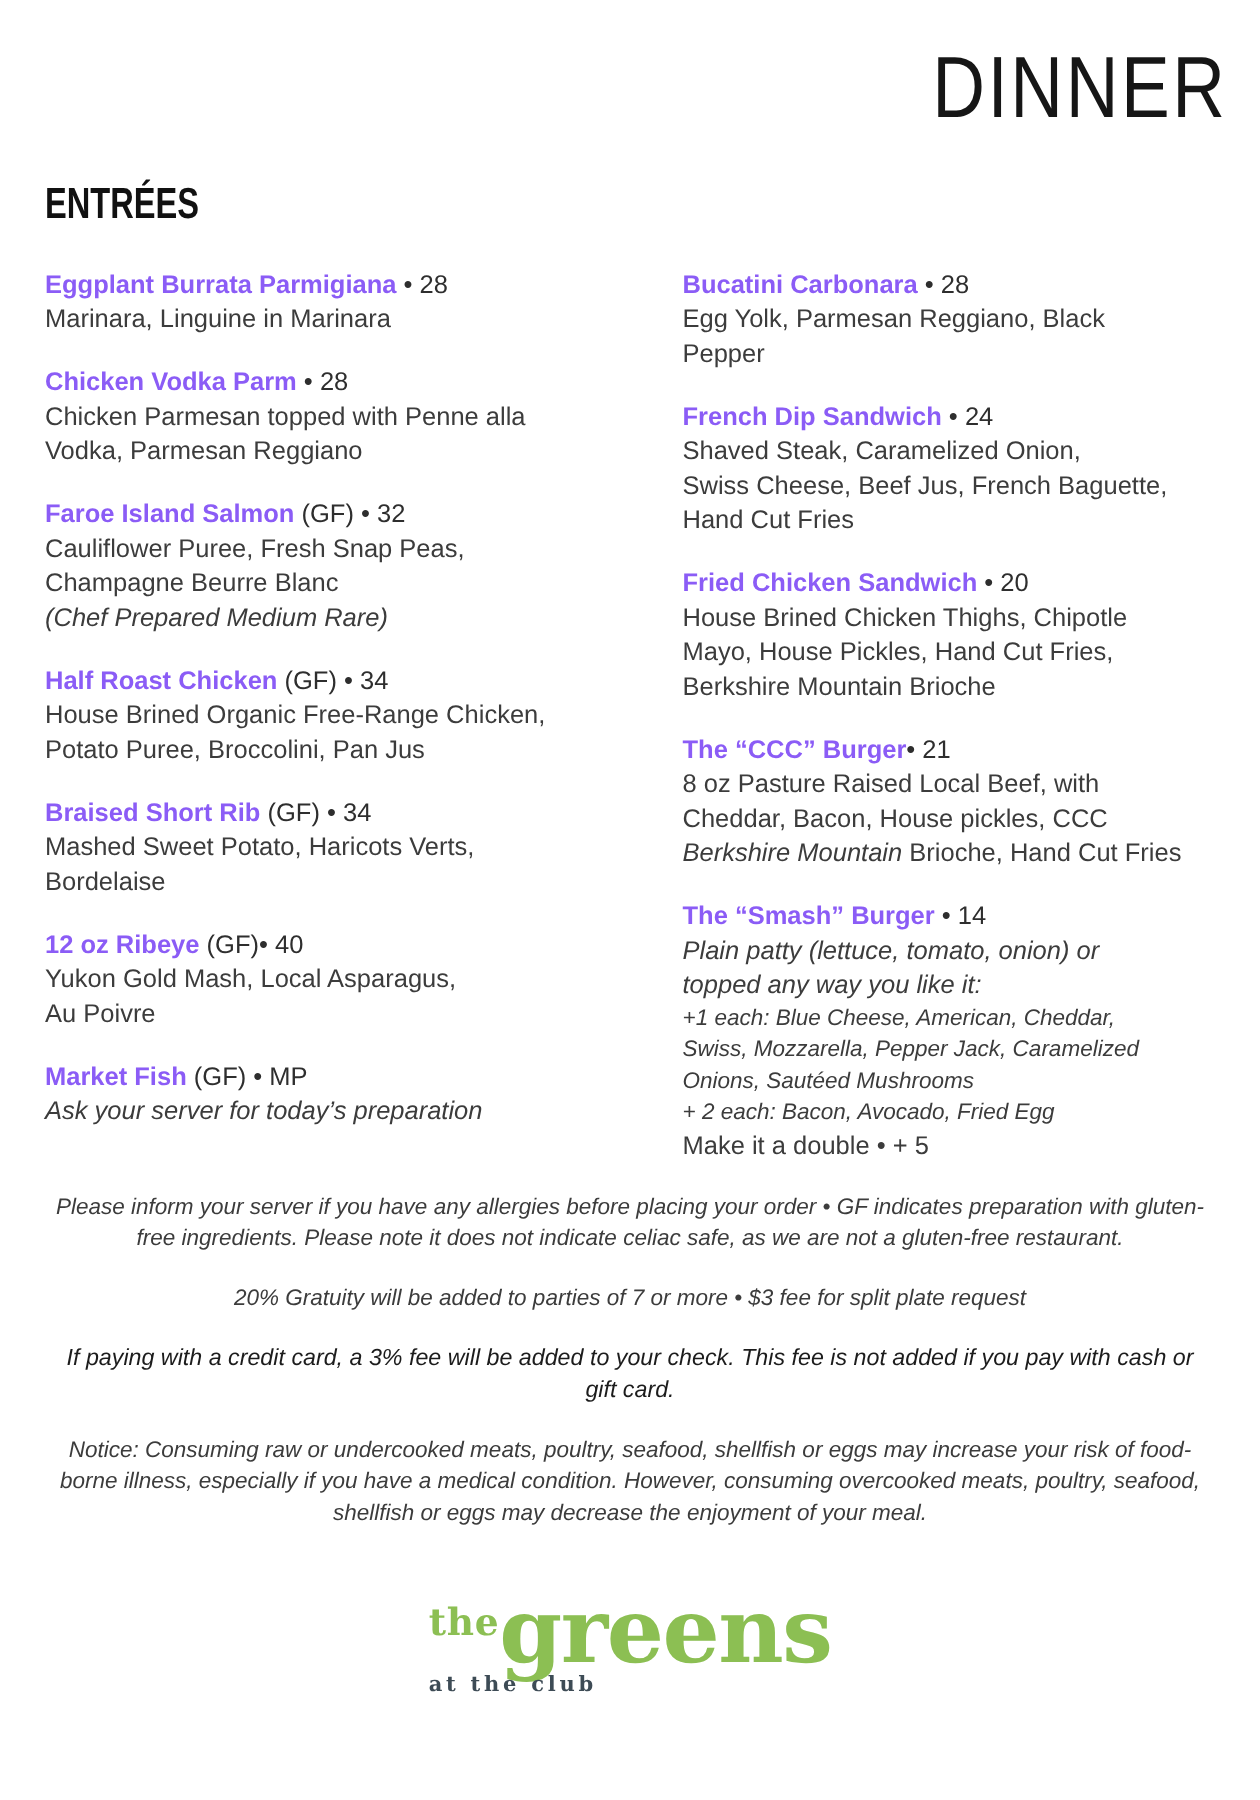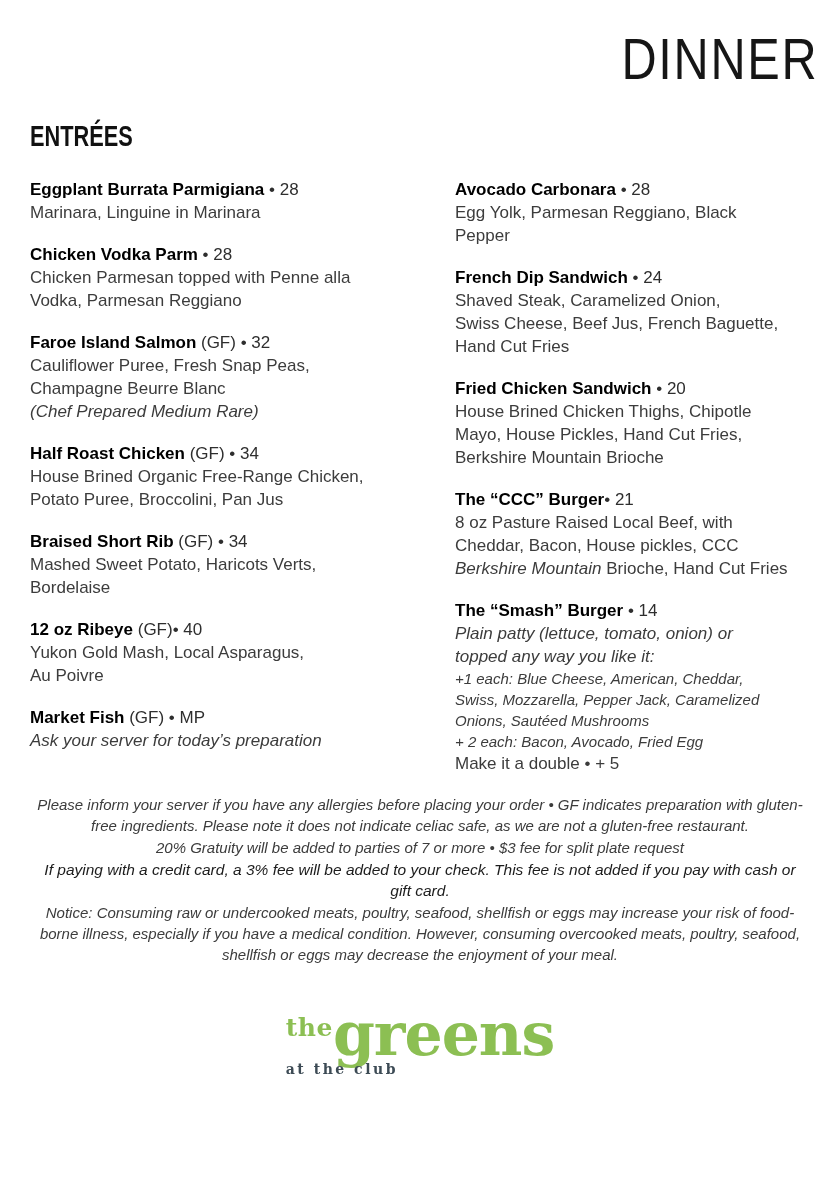--- a/index.html
+++ b/index.html
@@ -22,31 +22,31 @@
   }
 
   
   .menu{
     margin:27px 20px 0 30px;height:663px;
     display:grid;grid-template-columns:425px 1fr;column-gap:0;
     align-items:start;
   }
   .item{margin-bottom:19px;}
   .item-title{font-size:17px;line-height:23px;color:#2e2e2e;}
-  .item-title .nm{font-weight:700;color:#000000;}
+  .item-title .nm{font-weight:700;color:#8b5cf6;}
   .desc-line{font-size:17px;line-height:23px;color:#3c3c3c;}
   .desc-line.it, .desc-line .it{font-style:italic;}
   .desc-line.sm{font-size:15px;line-height:21px;}
 
   
   .notes{text-align:center;padding:0 35px;}
   .notes p{margin:0 auto;max-width:772px;font-size:15px;line-height:21px;color:#3c3c3c;}
   .notes p.it{font-style:italic;}
   .notes p.bi{font-style:italic;font-weight:400;color:#1c1c1c;font-size:15.5px;}
-  .notes p + p{margin-top:1px;}
+  .notes p + p{margin-top:19px;}
 
   
   .logo{margin:46px auto 0 auto;width:fit-content;position:relative;}
   .logo-row{display:flex;align-items:center;}
   .logo-the{
     font-family:"DejaVu Serif",serif;font-weight:700;color:var(--brand-green,#8cbf53);
     font-size:25px;line-height:1;margin-bottom:13px;letter-spacing:0.5px;
   }
   .logo-greens{
     font-family:"DejaVu Serif",serif;font-weight:700;color:var(--brand-green,#8cbf53);
@@ -101,21 +101,21 @@
           <div class="desc-line">Yukon Gold Mash, Local Asparagus,</div>
           <div class="desc-line">Au Poivre</div>
         </div>
         <div class="item">
           <div class="item-title"><span class="nm">Market Fish</span><span> (GF) • MP</span></div>
           <div class="desc-line it">Ask your server for today’s preparation</div>
         </div>
       </div>
     <div class="col">
         <div class="item">
-          <div class="item-title"><span class="nm">Avocado Carbonara</span><span> • 28</span></div>
+          <div class="item-title"><span class="nm">Bucatini Carbonara</span><span> • 28</span></div>
           <div class="desc-line">Egg Yolk, Parmesan Reggiano, Black</div>
           <div class="desc-line">Pepper</div>
         </div>
         <div class="item">
           <div class="item-title"><span class="nm">French Dip Sandwich</span><span> • 24</span></div>
           <div class="desc-line">Shaved Steak, Caramelized Onion,</div>
           <div class="desc-line">Swiss Cheese, Beef Jus, French Baguette,</div>
           <div class="desc-line">Hand Cut Fries</div>
         </div>
         <div class="item">

